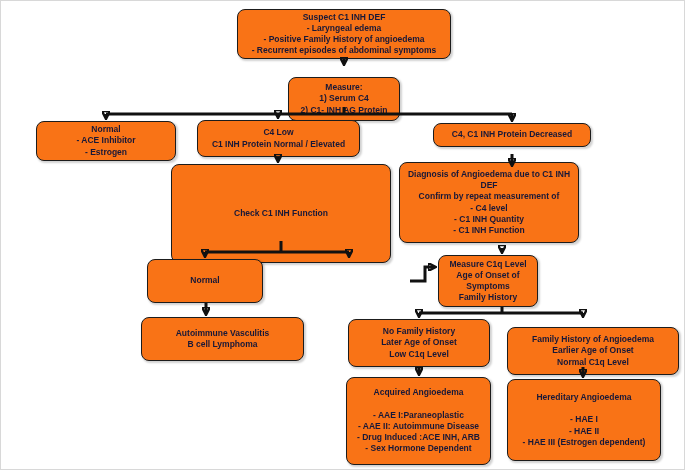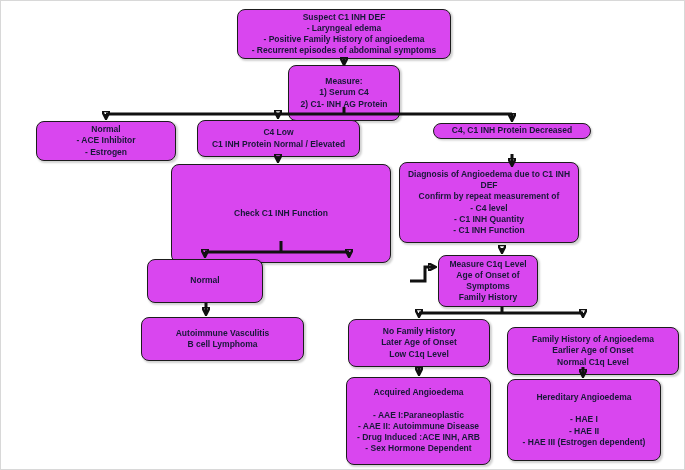--- a/index.html
+++ b/index.html
@@ -13,21 +13,21 @@
     height: 470px;
     box-sizing: border-box;
     background: #ffffff;
     border: 1px solid #d8d8d8;
     font-family: "Liberation Sans", sans-serif;
     overflow: hidden;
   }
   .node {
     position: absolute;
     box-sizing: border-box;
-    background: #d946ef;
+    background: #f97316;
     border: 1.6px solid #1c1c1c;
     border-radius: 8px;
     color: #181838;
     font-weight: bold;
     font-size: 8.5px;
     line-height: 1.32;
     display: flex;
     align-items: center;
     justify-content: center;
     text-align: center;
@@ -50,32 +50,32 @@
 </head>
 <body>
 
 <div class="canvas">
 
   <div class="node" style="left:236px;top:8px;width:214px;height:50px">Suspect C1 INH DEF
 - Laryngeal edema
 - Positive Family History of angioedema
 - Recurrent episodes of abdominal symptoms</div>
 
-  <div class="node" style="left:287px;top:64px;width:112px;height:56px">Measure:
+  <div class="node" style="left:287px;top:76px;width:112px;height:44px">Measure:
 1) Serum C4
 2) C1- INH AG Protein</div>
 
   <div class="node" style="left:35px;top:120px;width:140px;height:40px">Normal
 - ACE Inhibitor
 - Estrogen</div>
 
   <div class="node" style="left:196px;top:119px;width:163px;height:37px">C4 Low
 C1 INH Protein Normal / Elevated</div>
 
-  <div class="node" style="left:432px;top:122px;width:158px;height:16px">C4, C1 INH Protein Decreased</div>
+  <div class="node" style="left:432px;top:122px;width:158px;height:24px">C4, C1 INH Protein Decreased</div>
 
   <div class="node" style="left:170px;top:163px;width:220px;height:99px">Check C1 INH Function</div>
 
   <div class="node" style="left:398px;top:161px;width:180px;height:81px">Diagnosis of Angioedema due to C1 INH DEF
 Confirm by repeat measurement of
 - C4 level
 - C1 INH Quantity
 - C1 INH Function</div>
 
   <div class="node" style="left:146px;top:258px;width:116px;height:44px">Normal</div>

